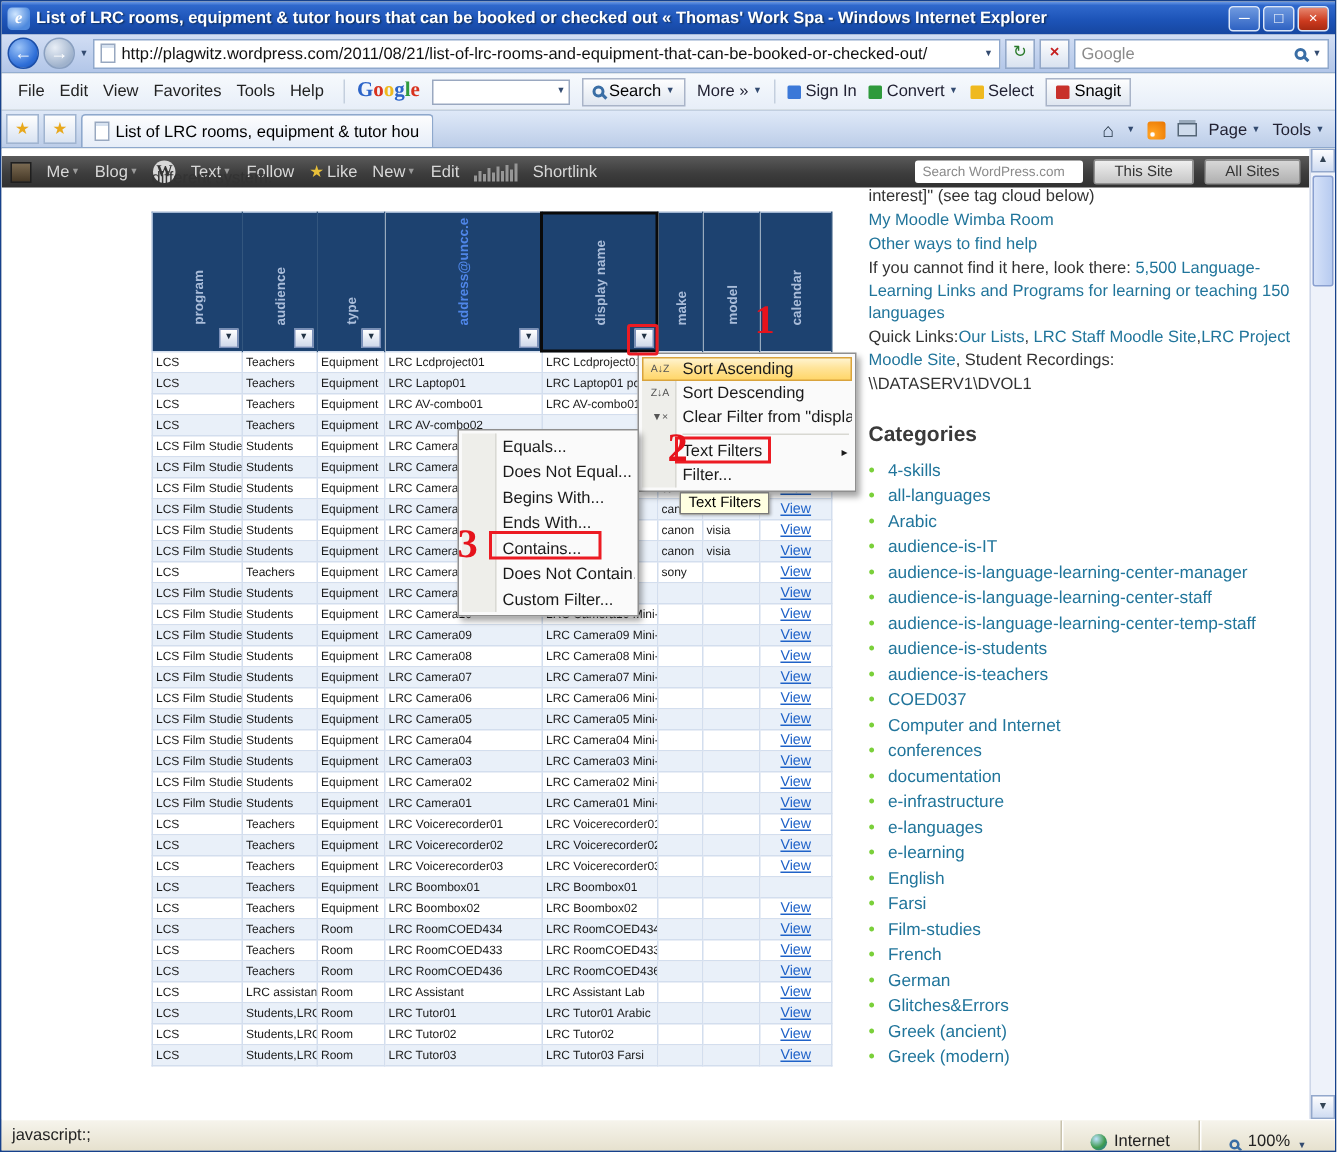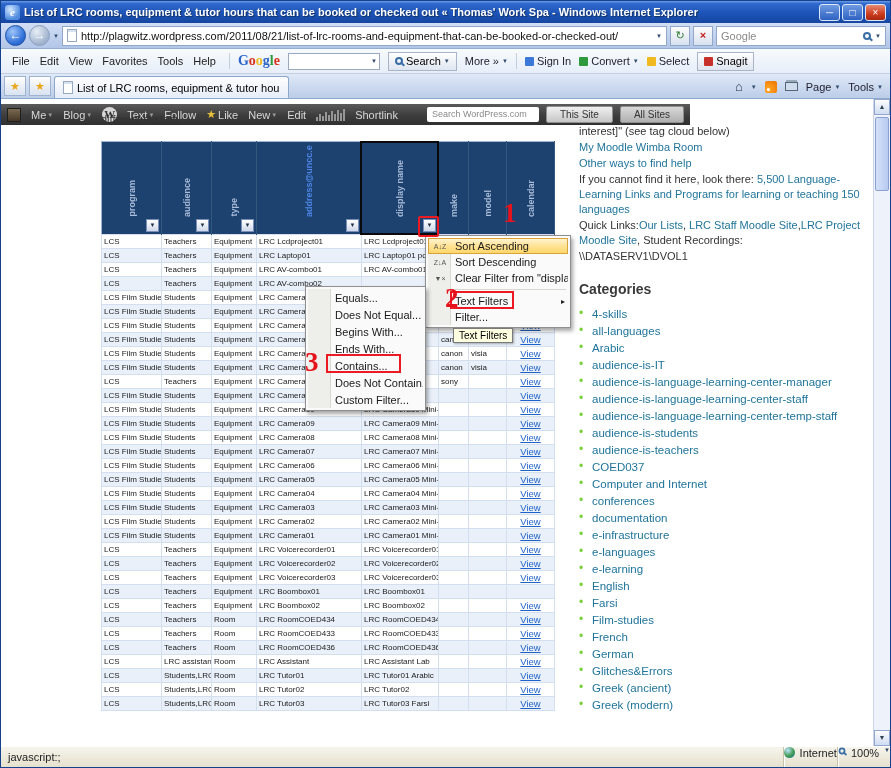--- a/index.html
+++ b/index.html
@@ -50,21 +50,21 @@
   .tab-right{margin-left:auto;display:flex;align-items:center;gap:8px;margin-bottom:4px;font-size:11px;color:#234;padding-right:4px;}
   .home-ic{font-size:13px;}
   .feed-ic{width:12px;height:12px;border-radius:2px;background:radial-gradient(circle at 28% 72%,#fff 1px,#ffa020 2px,#e87400 100%);display:inline-block;}
   .print-ic{width:13px;height:9px;border:1px solid #567;background:#cfdcec;box-shadow:0 -3px 0 -1px #9ab;display:inline-block;}
 
   
   .viewport{position:relative;height:647px;background:#fff;overflow:hidden;}
   .page{position:absolute;left:0;top:0;width:872px;height:647px;background:#fff;overflow:hidden;}
 
   
-  .wp-bar{position:absolute;left:0;top:5px;width:689px;height:21px;background:linear-gradient(#5a5a5a,#3d3d3d 55%,#303030);display:flex;align-items:center;gap:10px;padding:0 6px;font-size:11px;color:#d8d8d8;}
+  .wp-bar{position:absolute;left:0;top:5px;width:872px;height:21px;background:linear-gradient(#5a5a5a,#3d3d3d 55%,#303030);display:flex;align-items:center;gap:10px;padding:0 6px;font-size:11px;color:#d8d8d8;}
   .wp-caret{font-size:6px;color:#9a9a9a;margin-left:1px;}
   .avatar{width:14px;height:14px;background:linear-gradient(#7a6a52,#453826);border:1px solid #1f1f1f;flex:none;}
   .wlogo{width:15px;height:15px;border-radius:50%;background:#d8d8d8;color:#333;font:bold 11px "Liberation Serif",serif;text-align:center;line-height:15px;flex:none;}
   .wp-item{display:inline-flex;align-items:center;white-space:nowrap;}
   .star{color:#e8c03a;margin-right:2px;}
   .spark{display:flex;align-items:flex-end;gap:1px;height:13px;}
   .spark i{width:2px;background:#969696;display:block;}
   .wp-right{margin-left:auto;display:flex;align-items:center;gap:7px;}
   .wp-search{width:112px;height:15px;background:#fff;border-radius:2px;color:#8a8a8a;font-size:9px;line-height:15px;padding:0 5px;white-space:nowrap;overflow:hidden;}
   .wp-btn{height:17px;padding:0 13px;background:linear-gradient(#f0f0f0,#c6c6c6);border:1px solid #8f8f8f;border-radius:2px;color:#333;font-size:10px;line-height:15px;white-space:nowrap;}
@@ -123,21 +123,21 @@
   .vscroll{position:absolute;right:0;top:0;width:17px;height:647px;background:#eef2fa;border-left:1px solid #cdd6e8;}
   .sc-btn{position:absolute;left:0;width:16px;height:16px;background:linear-gradient(#fdfdfe,#cfdcf2);border:1px solid #93a8cc;font-size:7px;color:#345;text-align:center;line-height:14px;}
   .sc-btn.up{top:0;}
   .sc-btn.down{bottom:0;}
   .sc-thumb{position:absolute;left:1px;width:14px;top:18px;height:74px;background:linear-gradient(90deg,#d5e1f8,#b7cbf0);border:1px solid #8aa0d0;border-radius:2px;}
 
   
   .statusbar{height:21px;background:linear-gradient(#f6f4ec,#e6e1ce);border-top:1px solid #fff;display:flex;align-items:center;font-size:11px;color:#222;}
   .sb-left{padding-left:7px;white-space:nowrap;}
   .sb-flex{flex:1;}
-  .sb-cell{display:flex;align-items:flex-start;gap:5px;padding:0 0;height:100%;border-left:1px solid #c8c2ac;box-shadow:inset 1px 0 0 #fff;}
+  .sb-cell{display:flex;align-items:flex-end;gap:5px;padding:0 19px;height:100%;border-left:1px solid #c8c2ac;box-shadow:inset 1px 0 0 #fff;}
   .globe{width:11px;height:11px;border-radius:50%;background:radial-gradient(circle at 35% 30%,#bfe3ff,#3f9a4f 55%,#1d6fb8);display:inline-block;}
   .mag.tiny{transform:scale(.85);}
 </style>
 </head>
 <body>
 
 <div class="win">
 
   <div class="titlebar">
     <span class="ie-ic">e</span>

